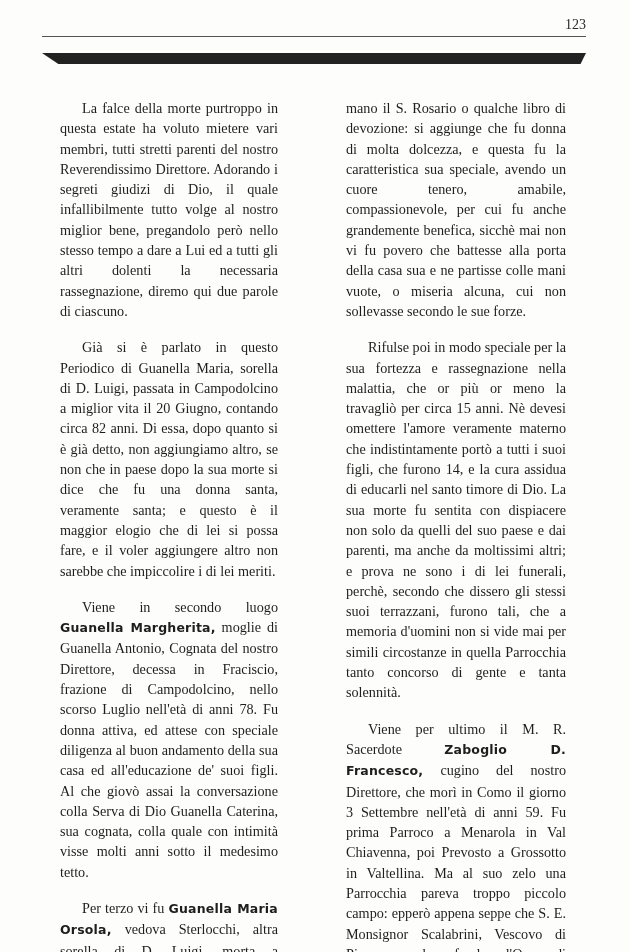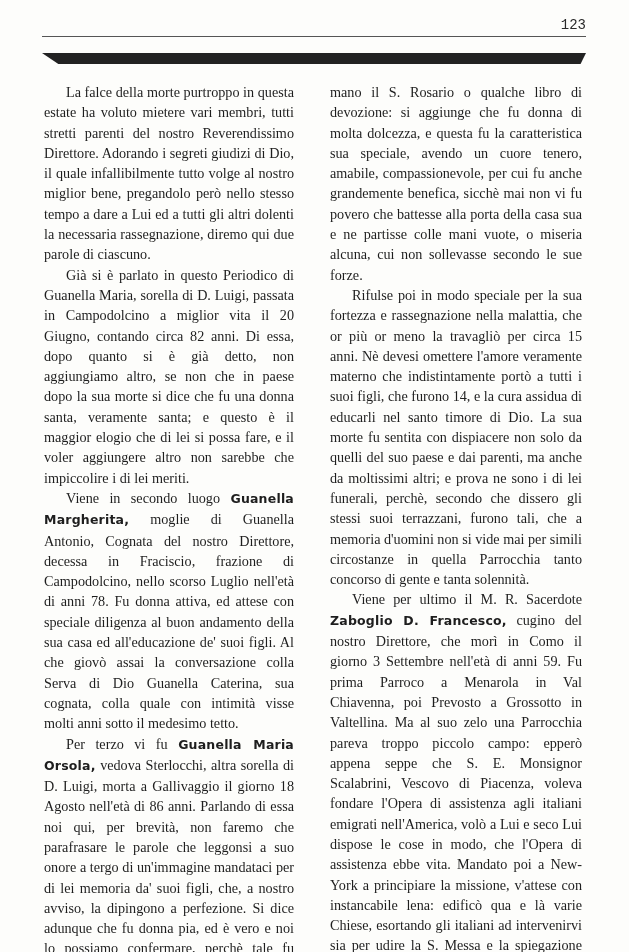--- a/index.html
+++ b/index.html
@@ -8,38 +8,38 @@
     font-family: "DejaVu Serif", "Liberation Serif", serif; color: #1e1e1e;
   }
   .running-head {
     position: absolute; left: 42px; top: 16px; width: 544px; height: 20px;
   }
   .running-title {
     position: absolute; left: 0; right: 0; top: 4px; text-align: center;
     font-family: "Liberation Serif", serif; font-size: 9.5px; letter-spacing: 0.8px; color: #2a2a2a;
   }
   .page-number {
-    position: absolute; right: 0; top: 1px; font-family: Liberation Mono, monospace; font-size: 14px; color: #2a2a2a;
+    position: absolute; right: 0; top: 1px; font-family: Liberation Serif, serif; font-size: 14px; color: #2a2a2a;
   }
   .head-rule {
     position: absolute; left: 42px; top: 36px; width: 544px; height: 1px; background: #555;
   }
   .thick-rule {
     position: absolute; left: 42px; top: 53px; width: 544px; height: 11px;
     background: #222;
     clip-path: polygon(0 0, 100% 0, 99% 100%, 3% 100%);
   }
   .column {
     position: absolute; top: 82px; width: 250px;
     font-family: "Liberation Serif", serif; font-size: 14.2px; line-height: 20.3px;
     text-align: justify; hyphens: manual;
   }
   .col-left { left: 44px; }
   .col-right { left: 330px; width: 252px; }
-  .column p { margin: 0; text-indent: 22px; }
+  .column p { margin: 16px; text-indent: 22px; }
   .column p.cont { text-indent: 0; }
   .name {
     font-family: "DejaVu Sans", "Liberation Sans", sans-serif; font-weight: bold; font-size: 12.5px; letter-spacing: 0.2px;
   }
 </style>
 </head>
 <body>
 
 <div class="running-head">
   <div class="page-number">123</div>

